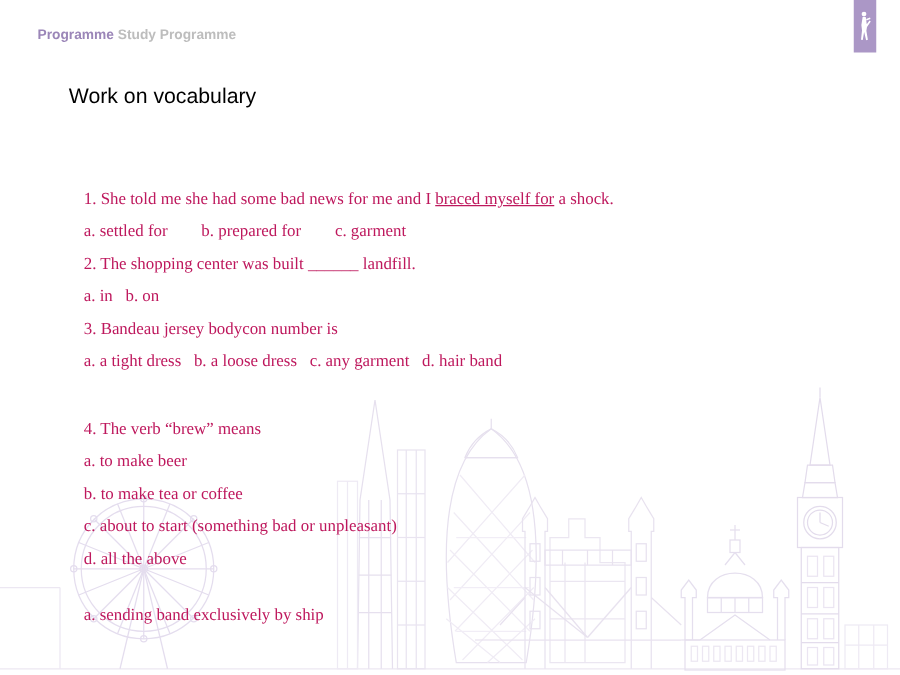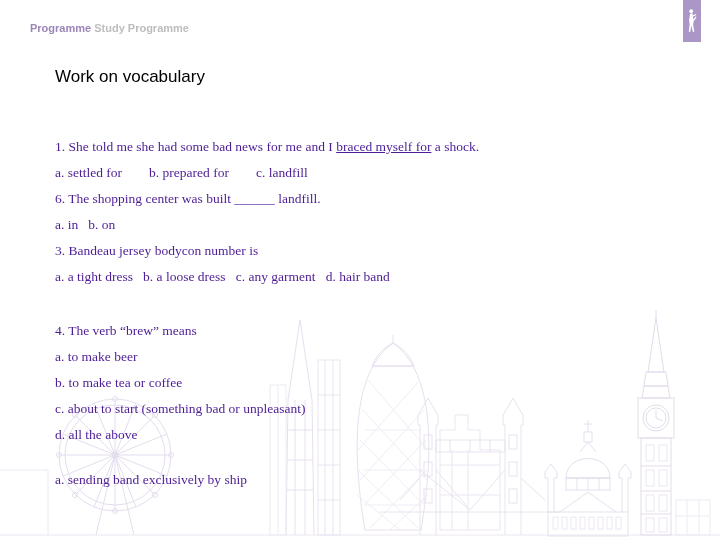--- a/index.html
+++ b/index.html
@@ -93,23 +93,23 @@
     position: absolute;
     left: 55px;
     top: 140px;
     width: 620px;
     z-index: 2;
   }
   .quiz-line {
     font-family: "Liberation Serif", "DejaVu Serif", serif;
     font-size: 13.5px;
     line-height: 14px;
-    color: #4c1d95;
+    color: #be185d;
     white-space: pre;
-    margin: 0;
+    margin: 12px;
   }
   .line-q      { margin-bottom: 12px; }
   .line-opt    { margin-bottom: 12px; }
   .line-gap-lg { margin-bottom: 40px; font-family: Liberation Serif, serif; }
   .line-gap-md { margin-bottom: 31px; }
   .underlined  { text-decoration: underline; }
 </style>
 </head>
 <body>
 
@@ -309,23 +309,23 @@
       <path d="M9.9 15.2 L13.0 14.0 L13.4 15.1 L10.2 16.4 Z"></path>
     </g>
   </svg>
 </div>
 
 <h1 id="page-title">Work on vocabulary</h1>
 
 <div id="quiz-body">
 
   <div class="quiz-line line-q"><span>1. She told me she had some bad news for me and I </span><span class="underlined">braced myself for</span><span> a shock.</span></div>
-  <div class="quiz-line line-opt">a. settled for        b. prepared for        c. landfill</div>
-
-  <div class="quiz-line line-q">6. The shopping center was built ______ landfill.</div>
+  <div class="quiz-line line-opt">a. settled for        b. prepared for        c. garment</div>
+
+  <div class="quiz-line line-q">2. The shopping center was built ______ landfill.</div>
   <div class="quiz-line line-opt">a. in   b. on</div>
 
   <div class="quiz-line line-q">3. Bandeau jersey bodycon number is</div>
   <div class="quiz-line line-gap-lg">a. a tight dress   b. a loose dress   c. any garment   d. hair band</div>
 
   <div class="quiz-line line-q">4. The verb “brew” means</div>
   <div class="quiz-line line-opt">a. to make beer</div>
   <div class="quiz-line line-opt">b. to make tea or coffee</div>
   <div class="quiz-line line-opt">c. about to start (something bad or unpleasant)</div>
   <div class="quiz-line line-gap-md">d. all the above</div>

